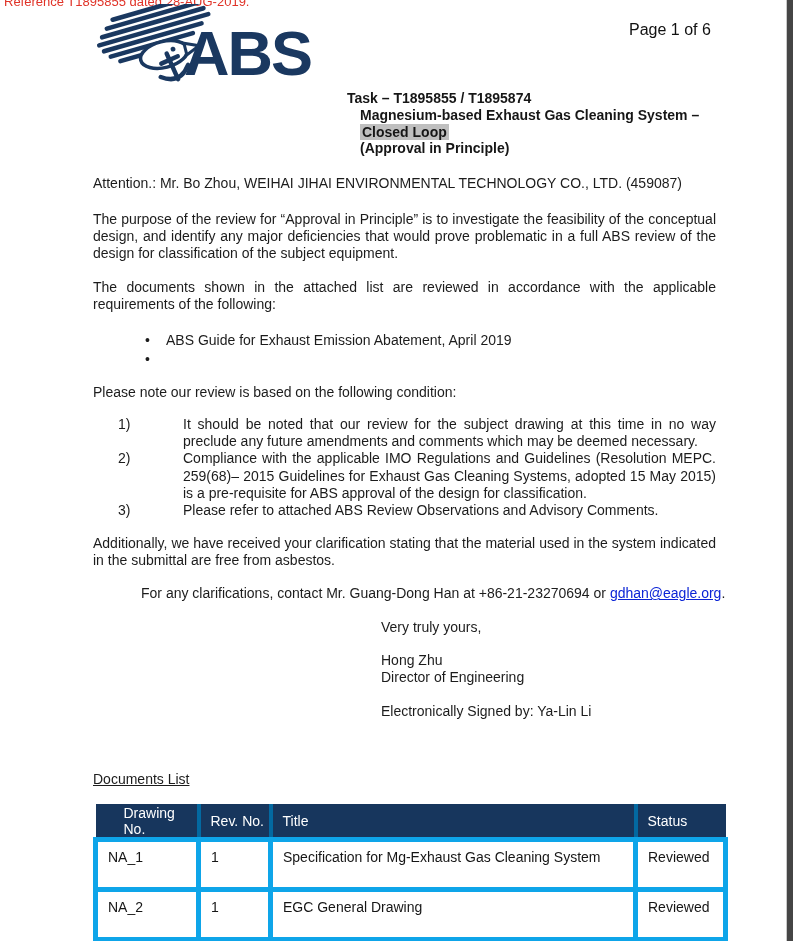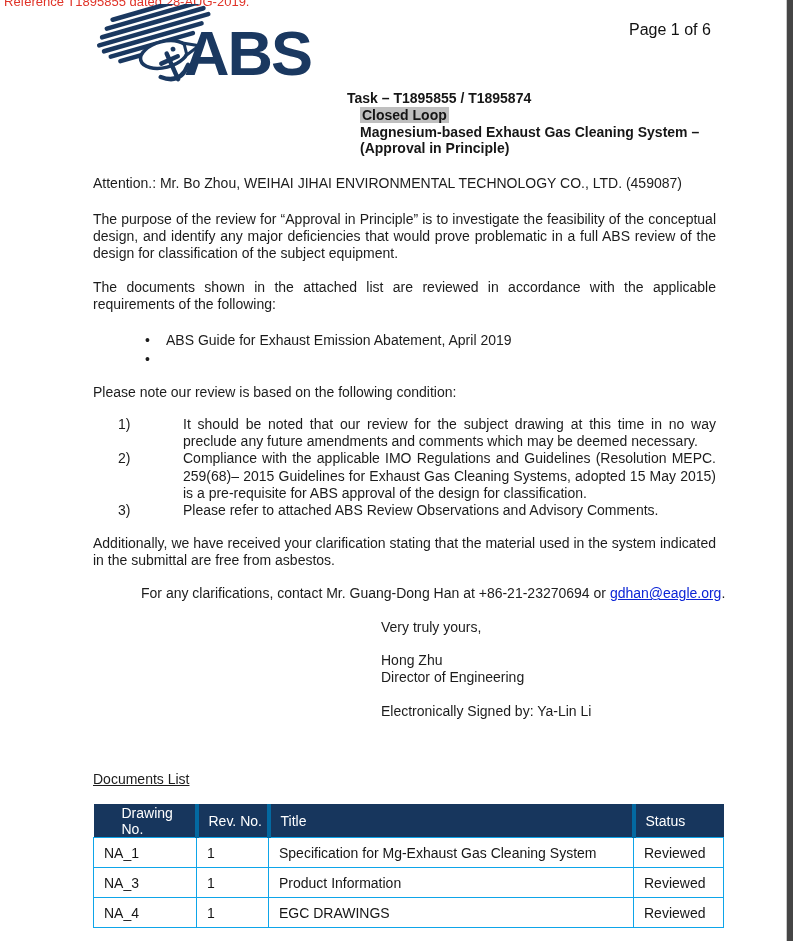--- a/index.html
+++ b/index.html
@@ -49,21 +49,21 @@
   table.docs col.c1 { width:103px; }
   table.docs col.c2 { width:72px; }
   table.docs col.c3 { width:365px; }
   table.docs col.c4 { width:90px; }
   table.docs th {
     background:#17365d; color:#ffffff; font-weight:normal; text-align:left;
     height:33px; padding:0 0 0 10px; border:none; border-left:4px solid #0369a1;
   }
   table.docs th:first-child { border-left:none;padding-left:28px; }
   table.docs td {
-    border:1px solid #0ea5e9; height:29px; padding:0 0 0 10px;
+    border:5px solid #0ea5e9; height:29px; padding:0 0 16px 10px;
     background:#fff; color:#161616; overflow:hidden; white-space:nowrap;
   }
 </style>
 </head>
 <body>
 
 <div class="page">
 
   <div class="edge-strip"></div>
 
@@ -91,22 +91,22 @@
         <path d="M73 67 Q88 82 103 67"></path>
       </g>
       <text x="98" y="71" font-size="63" font-weight="bold" letter-spacing="-2" fill="#1a3860" font-family="Liberation Sans, sans-serif">ABS</text>
     </svg>
   </div>
 
   <div class="page-num">Page 1 of 6</div>
 
   <div class="task-block">
     <div>Task – T1895855 / T1895874</div>
+    <div class="indent">Magnesium-based Exhaust Gas Cleaning System –</div>
     <div class="indent"><span class="hl">Closed Loop</span></div>
-    <div class="indent">Magnesium-based Exhaust Gas Cleaning System –</div>
     <div class="indent">(Approval in Principle)</div>
   </div>
 
   <div class="body-text" style="top:175px;">Attention.: Mr. Bo Zhou, WEIHAI JIHAI ENVIRONMENTAL TECHNOLOGY CO., LTD. (459087)</div>
 
   <div class="body-text just" style="top:211px;">The purpose of the review for “Approval in Principle” is to investigate the feasibility of the conceptual design, and identify any major deficiencies that would prove problematic in a full ABS review of the design for classification of the subject equipment.</div>
 
   <div class="body-text just" style="top:279px;">The documents shown in the attached list are reviewed in accordance with the applicable requirements of the following:</div>
 
   <div class="body-text" style="top:331px;">
@@ -163,20 +163,26 @@
       </tr>
     </thead>
     <tbody>
       <tr>
         <td>NA_1</td>
         <td>1</td>
         <td>Specification for Mg-Exhaust Gas Cleaning System</td>
         <td>Reviewed</td>
       </tr>
       <tr>
+        <td>NA_2</td>
+        <td>1</td>
+        <td>EGC General Drawing</td>
+        <td>Reviewed</td>
+      </tr>
+      <tr>
         <td>NA_3</td>
         <td>1</td>
         <td>Product Information</td>
         <td>Reviewed</td>
       </tr>
       <tr>
         <td>NA_4</td>
         <td>1</td>
         <td>EGC DRAWINGS</td>
         <td>Reviewed</td>

